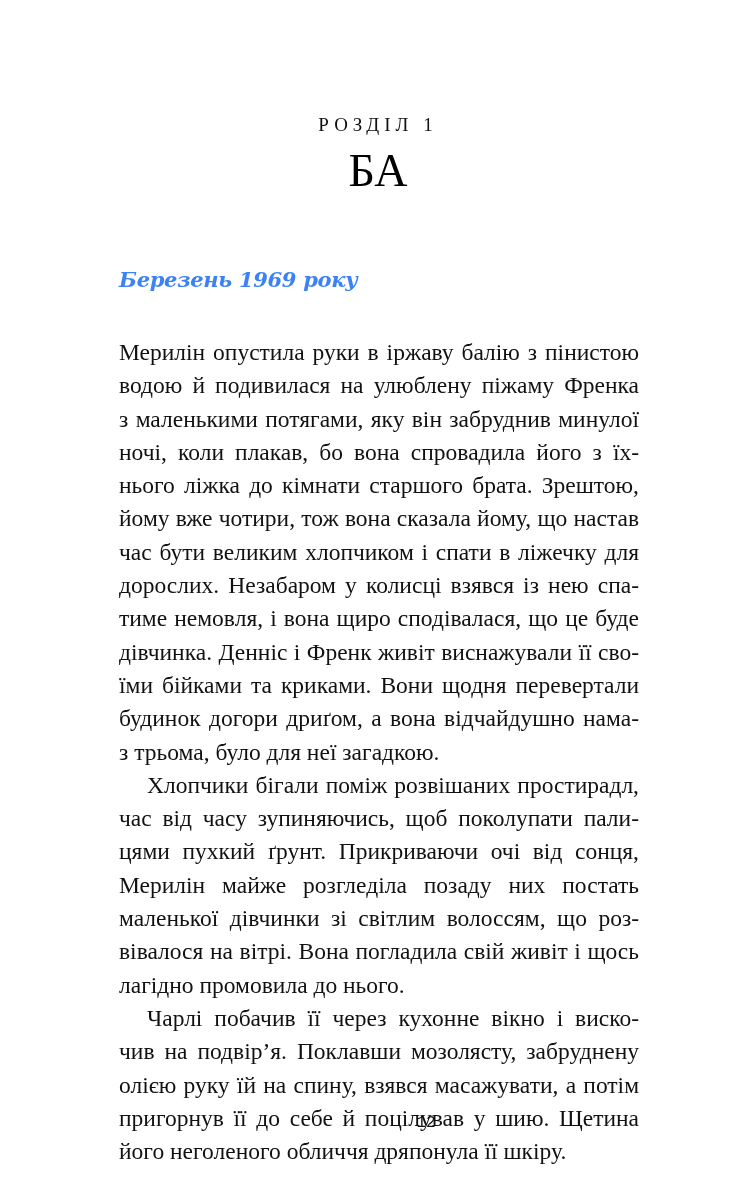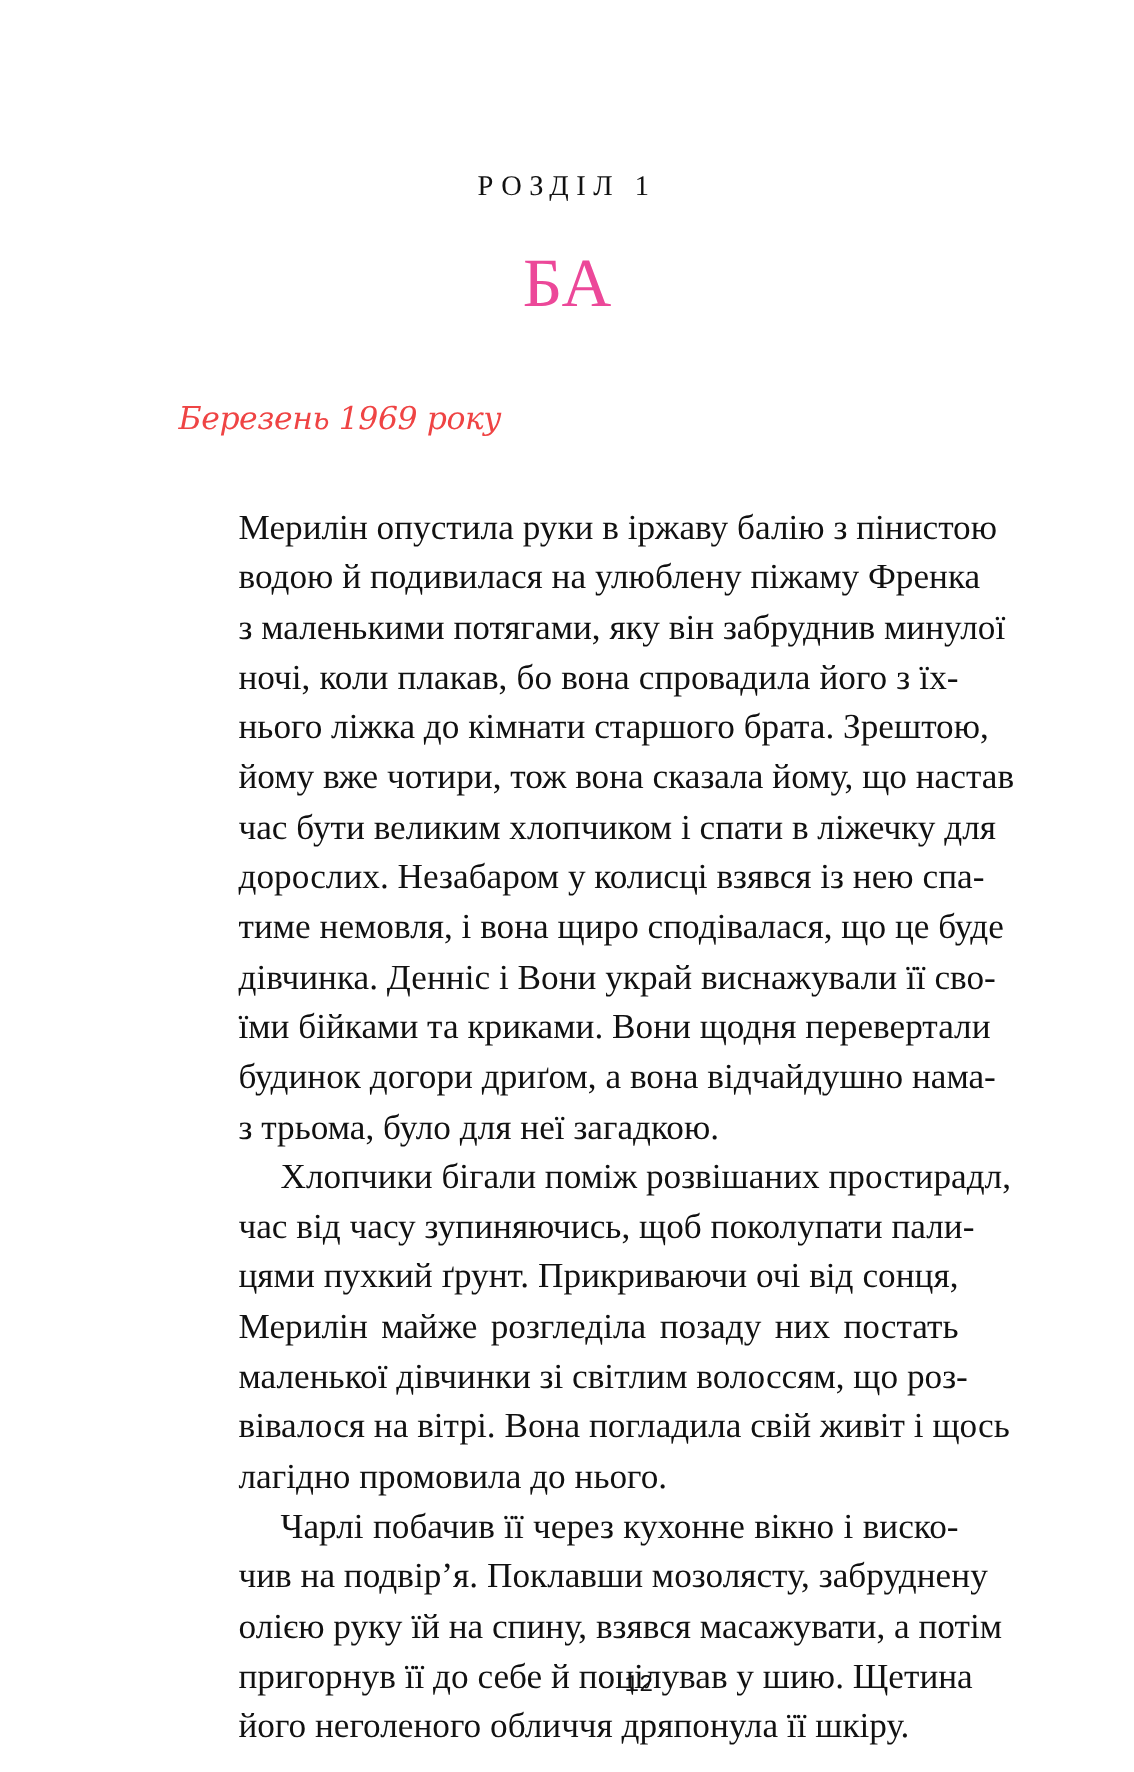--- a/index.html
+++ b/index.html
@@ -30,55 +30,54 @@
       text-align: center;
       font-family: "Liberation Serif", serif;
       font-size: 19px;
       letter-spacing: 5px;
       color: #111;
     }
     .chapter-title {
       position: absolute;
       left: 0;
       width: 756px;
-      top: 161px;
+      top: 143px;
       text-align: center;
       font-family: "Liberation Serif", serif;
       font-size: 46px;
       line-height: 56px;
-      color: #ec4899;
+      color: #000000;
     }
     .date-heading {
       position: absolute;
       left: 119px;
       top: 267px;
       font-family: "DejaVu Serif", serif;
       font-style: italic;
-      font-weight: normal;
+      font-weight: bold;
       font-size: 21px;
       letter-spacing: -0.3px;
-      color: #ef4444;
+      color: #3b82f6;
     }
     .body-text {
       position: absolute;
       left: 119px;
       top: 336px;
       width: 520px;
     }
     .line {
       display: block;
       height: 33.3px;
       line-height: 33.3px;
       font-family: "Liberation Serif", serif;
       font-size: 23.5px;
       white-space: nowrap;
       text-align: justify;
       text-align-last: justify;
       color: #111;
-      margin-left: 40px;
     }
     .line.last {
       text-align-last: left;
     }
     .line.indent {
       padding-left: 28px;
     }
     .page-number {
       position: absolute;
       left: 0;
@@ -103,21 +102,21 @@
       <div>
         <span class="line">Мерилін опустила руки в іржаву балію з пінистою</span>
         <span class="line">водою й подивилася на улюблену піжаму Френка</span>
         <span class="line">з маленькими потягами, яку він забруднив минулої</span>
         <span class="line">ночі, коли плакав, бо вона спровадила його з їх-</span>
         <span class="line">нього ліжка до кімнати старшого брата. Зрештою,</span>
         <span class="line">йому вже чотири, тож вона сказала йому, що настав</span>
         <span class="line">час бути великим хлопчиком і спати в ліжечку для</span>
         <span class="line">дорослих. Незабаром у колисці взявся із нею спа-</span>
         <span class="line">тиме немовля, і вона щиро сподівалася, що це буде</span>
-        <span class="line">дівчинка. Денніс і Вони украй виснажували її сво-</span>
+        <span class="line">дівчинка. Денніс і Френк живіт виснажували її сво-</span>
         <span class="line">їми бійками та криками. Вони щодня перевертали</span>
         <span class="line">будинок догори дриґом, а вона відчайдушно нама-</span>
         <span class="line last">з трьома, було для неї загадкою.</span>
       </div>
       <div>
         <span class="line indent">Хлопчики бігали поміж розвішаних простирадл,</span>
         <span class="line">час від часу зупиняючись, щоб поколупати пали-</span>
         <span class="line">цями пухкий ґрунт. Прикриваючи очі від сонця,</span>
         <span class="line">Мерилін майже розгледіла позаду них постать</span>
         <span class="line">маленької дівчинки зі світлим волоссям, що роз-</span>

